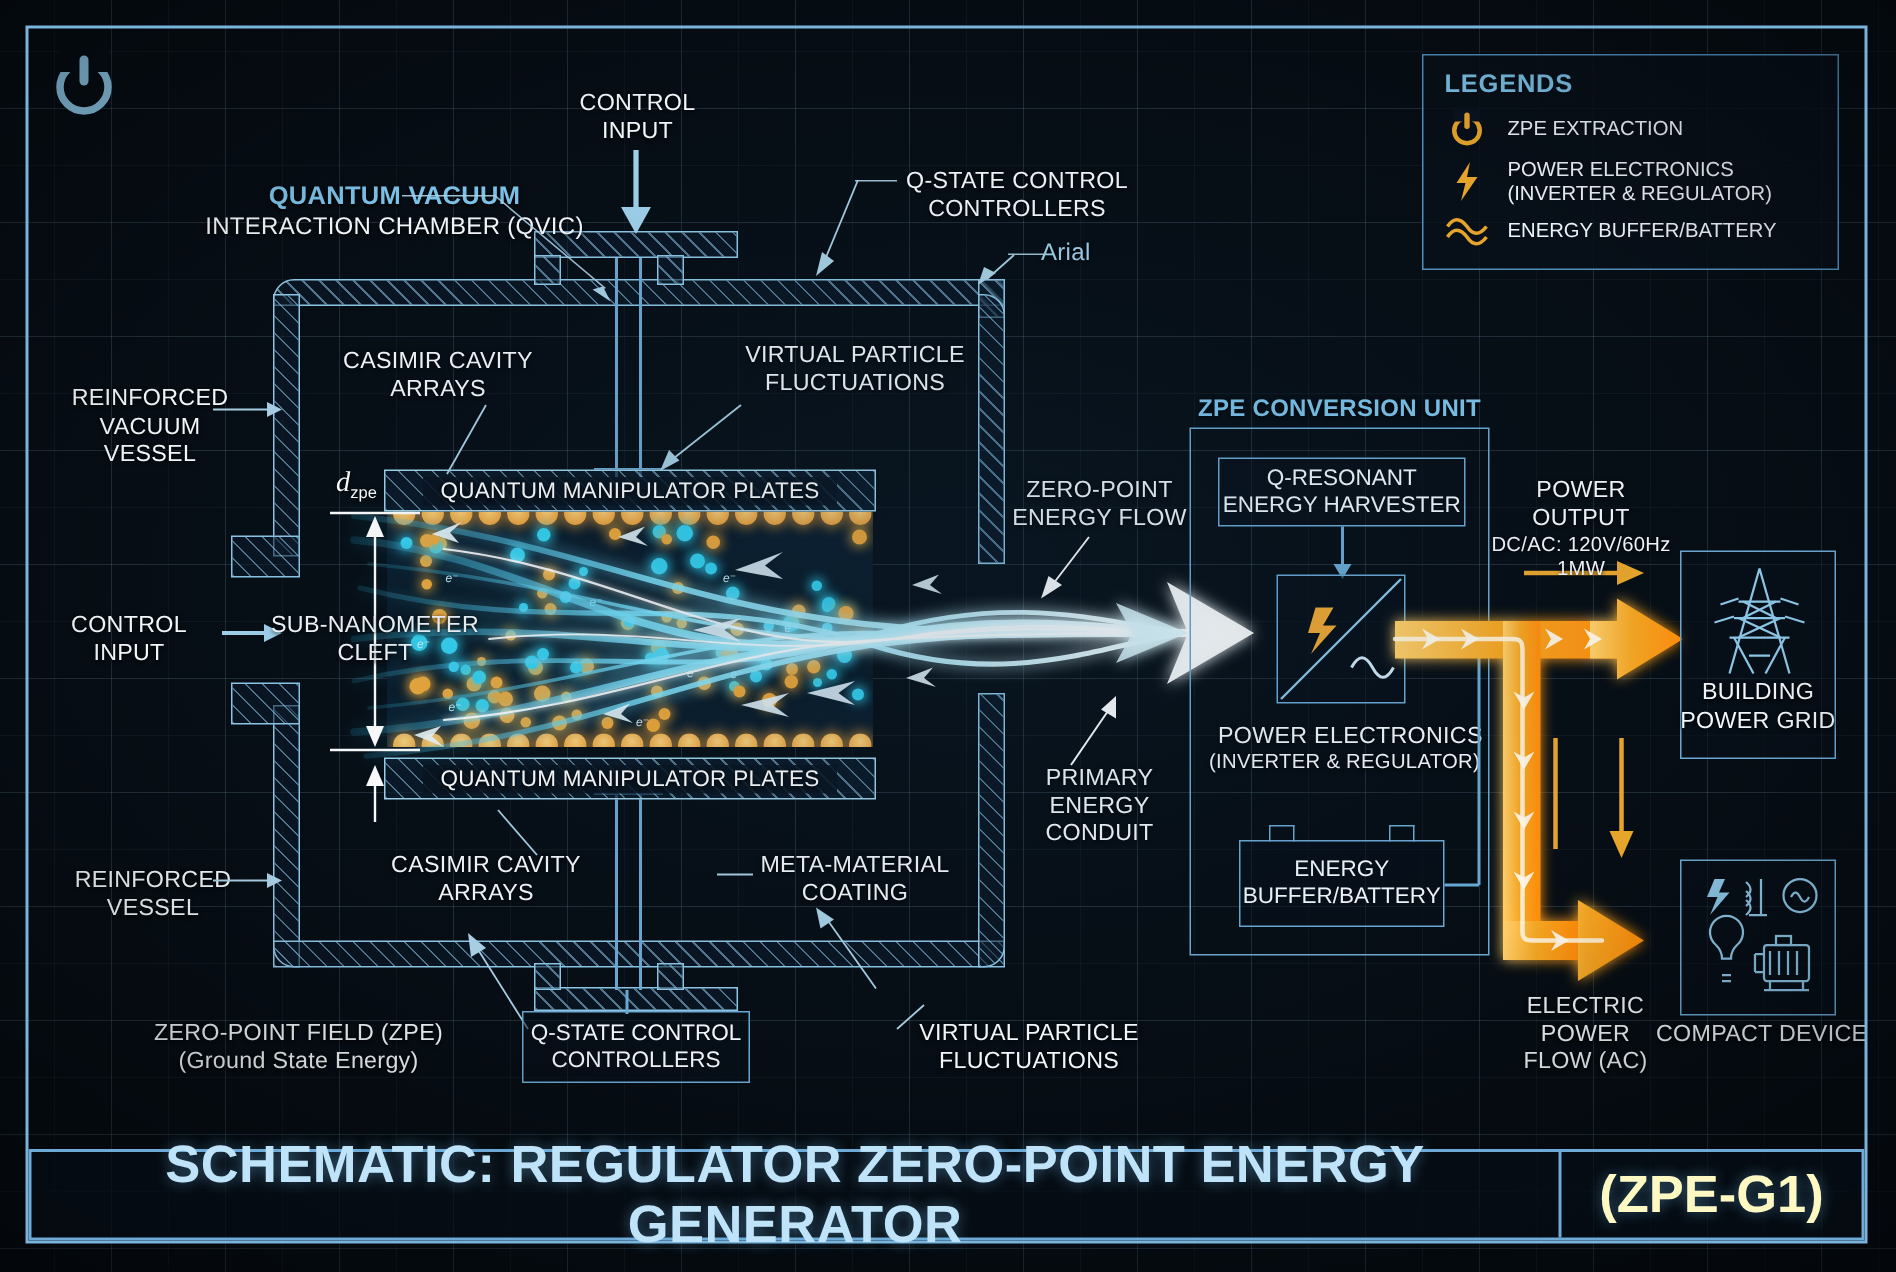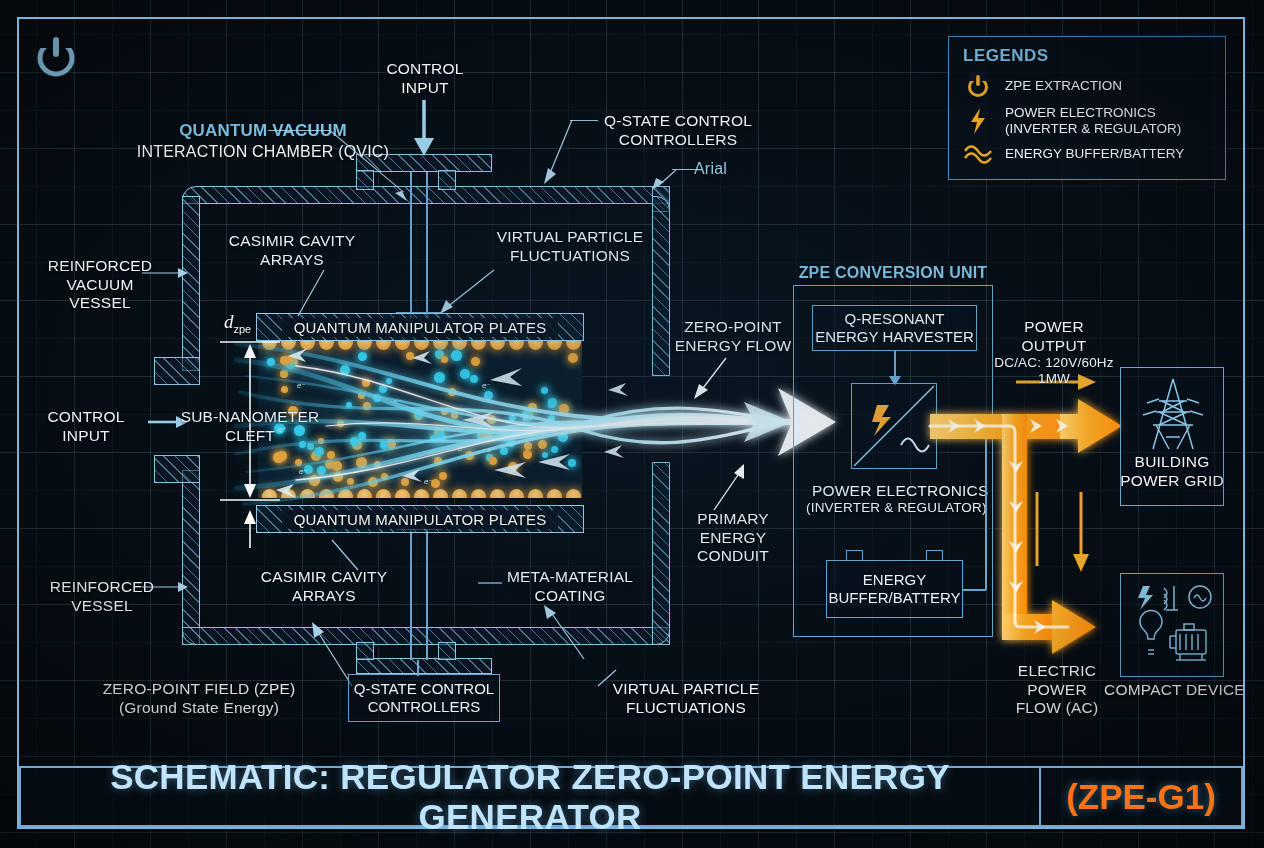--- a/index.html
+++ b/index.html
@@ -26,21 +26,21 @@
   #frame{position:absolute;left:17px;top:17px;width:1228px;height:812px;
          border:2px solid #7ab4dd;box-sizing:border-box;}
 
   
   #titlebar{position:absolute;left:19px;top:766px;width:1224px;height:61px;
       border:2px solid #6fa9d6;box-sizing:border-box;display:flex;align-items:center;
       background:rgba(6,14,22,.6);}
   #title-main{flex:1;text-align:center;color:#bfe3f8;font-weight:bold;
       font-size:35px;letter-spacing:.3px;text-shadow:0 0 9px rgba(110,190,240,.45);}
   #title-div{width:2px;height:100%;background:#6fa9d6;}
-  #title-code{width:200px;text-align:center;color:#f97316;font-weight:bold;
+  #title-code{width:200px;text-align:center;color:#fef9c3;font-weight:bold;
       font-size:35px;text-shadow:0 0 9px rgba(110,190,240,.45);}
 
   
   .lbl{position:absolute;color:#f2f7fb;font-size:15.5px;line-height:18.5px;
        text-align:center;white-space:pre;letter-spacing:.2px;
        text-shadow:0 1px 3px rgba(0,0,0,.95);}
   .lbl.blue{color:#7cc2e8;font-weight:bold;}
   .lbl.sm{font-size:13.5px;line-height:16px;}
   .lbl.arial{color:#9fd0ea;font-size:16px;}
 

